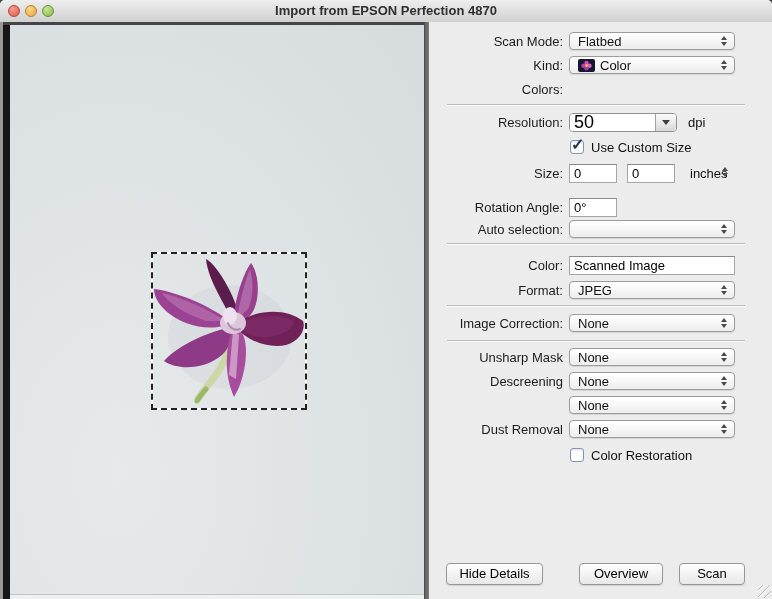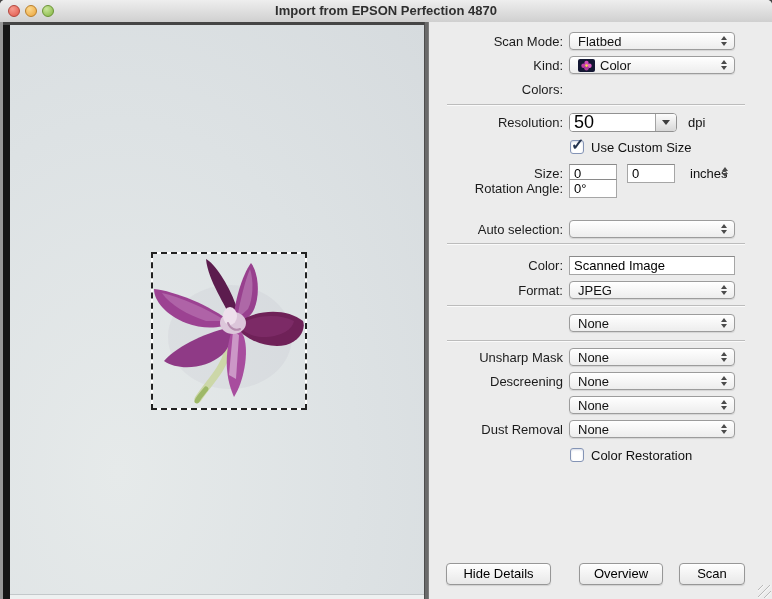--- a/index.html
+++ b/index.html
@@ -197,21 +197,21 @@
       <span class="lbl">Size:</span>
       <input class="field" style="left: 140px; width: 48px;" type="text" value="0">
       <input class="field" style="left: 198px; width: 48px;" type="text" value="0">
       <span class="unit">inches</span>
       <span class="unit-arrows">
           <i class="tri-up"></i>
           <i class="tri-dn"></i>
         </span>
     </div>
 
-    <div class="row" style="top:157px">
+    <div class="row" style="top:176px">
       <span class="lbl">Rotation Angle:</span>
       <input class="field" style="left: 140px; width: 48px;" type="text" value="0°">
     </div>
 
     <div class="row" style="top:198px">
       <span class="lbl">Auto selection:</span>
       <div class="popup">
         <span class="popup-arrows">
             <i class="tri-up"></i>
             <i class="tri-dn"></i>
@@ -233,20 +233,21 @@
         <span class="popup-arrows">
             <i class="tri-up"></i>
             <i class="tri-dn"></i>
           </span>
       </div>
     </div>
 
     <div class="sep" style="top:283px"></div>
 
     <div class="row" style="top:292px">
+      <span class="lbl">Image Correction:</span>
       <div class="popup">
         <span class="popup-text">None</span>
         <span class="popup-arrows">
             <i class="tri-up"></i>
             <i class="tri-dn"></i>
           </span>
       </div>
     </div>
 
     <div class="sep" style="top:318px"></div>
@@ -292,19 +293,19 @@
             <i class="tri-dn"></i>
           </span>
       </div>
     </div>
 
     <div class="row" style="top:424px">
       <span class="checkbox"></span>
       <span class="cb-label">Color Restoration</span>
     </div>
 
-    <button class="btn" style="left:17px;top:541px;width:105px">Hide Details</button>
+    <button class="btn" style="left:17px;top:541px;width:97px">Hide Details</button>
     <button class="btn" style="left:150px;top:541px;width:84px">Overview</button>
     <button class="btn" style="left:250px;top:541px;width:66px">Scan</button>
 
     <div class="resize-grip"></div>
   </div>
 </div>
 
 </body></html>

